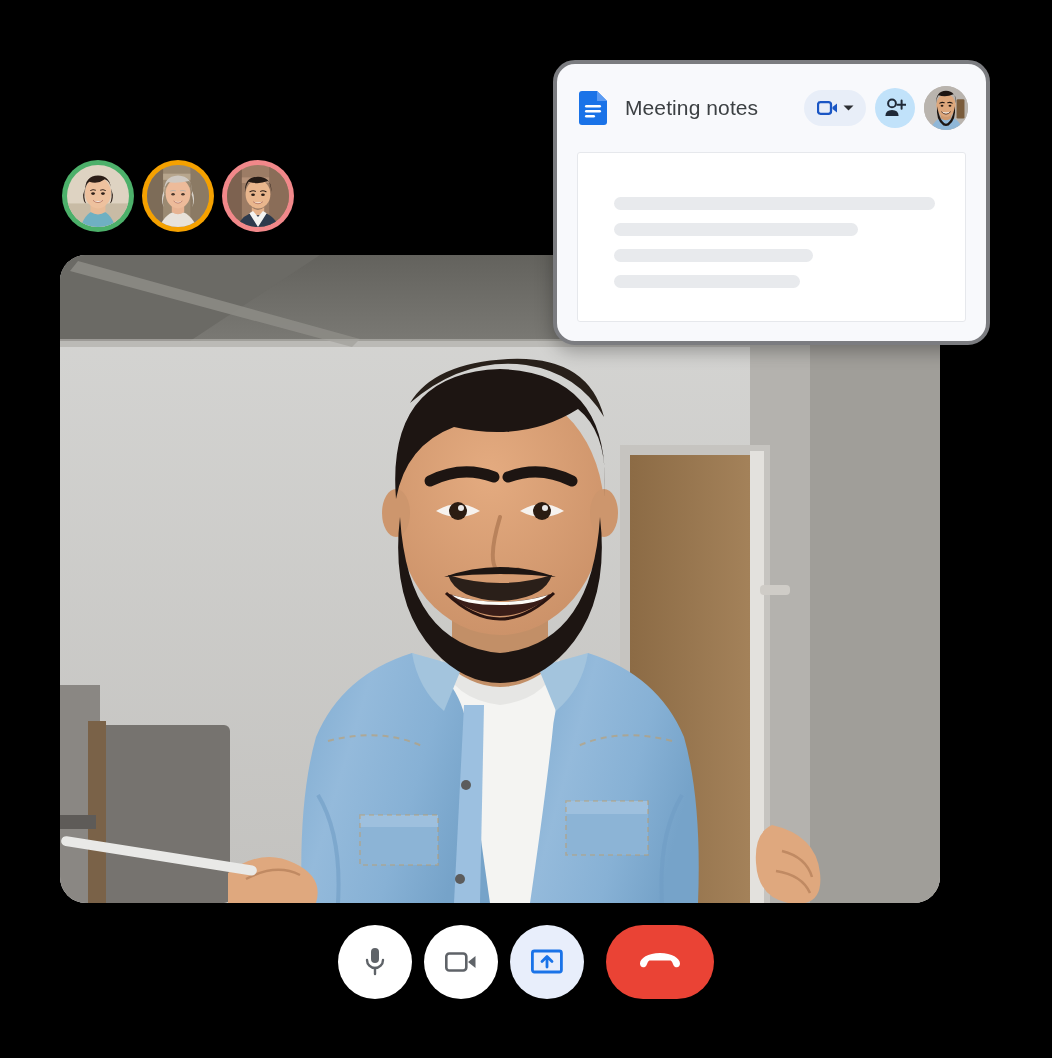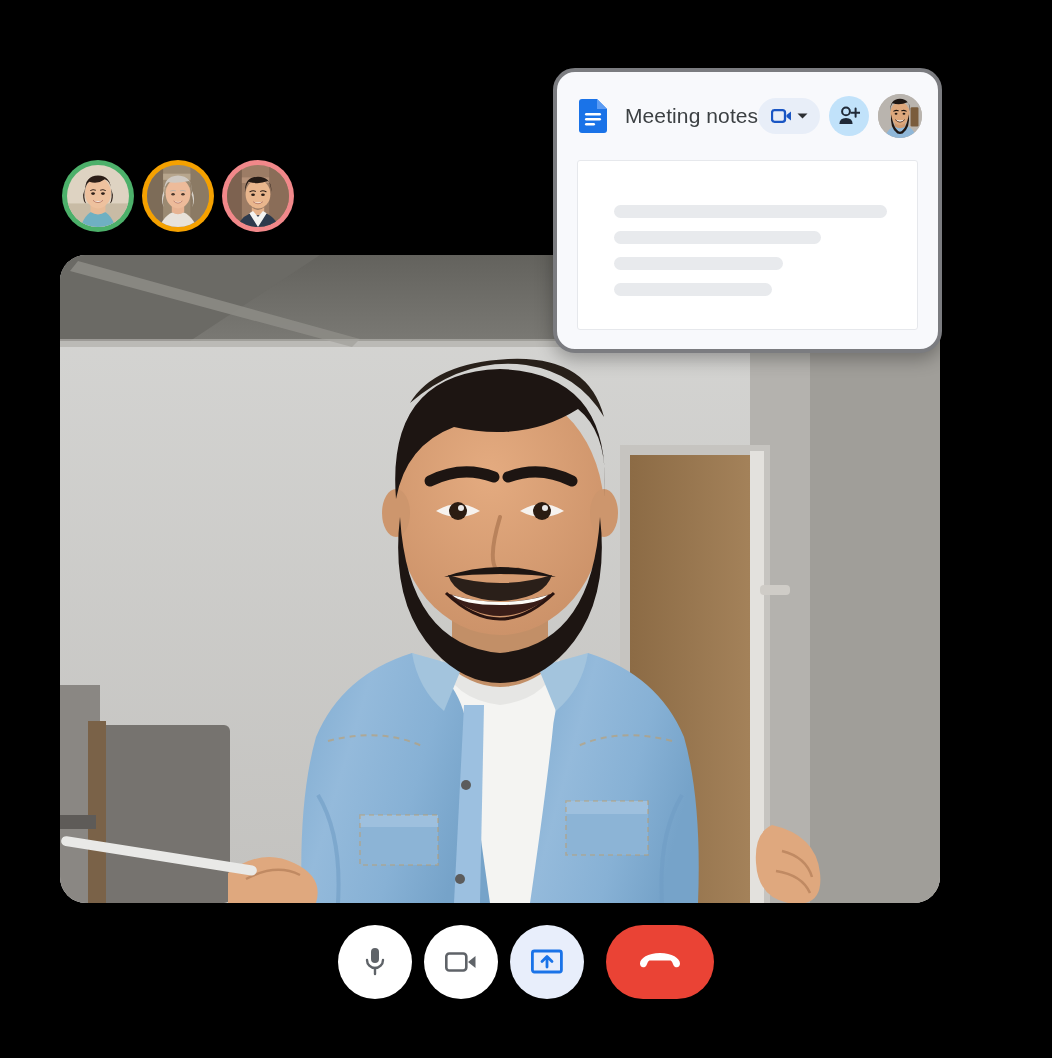--- a/index.html
+++ b/index.html
@@ -51,22 +51,22 @@
     border-radius: 26px;
     overflow: hidden;
     background: #9a9a98;
   }
   #video-svg { display: block; width: 100%; height: 100%; }
 
   
   #notes-card {
     position: absolute;
     left: 553px;
-    top: 68px;
-    width: 389px;
+    top: 60px;
+    width: 437px;
     height: 285px;
     background: #f8f9fc;
     border: 4px solid #7b7c80;
     border-radius: 22px;
     box-shadow: 0 6px 18px rgba(0,0,0,0.30);
     overflow: hidden;
   }
   #notes-header {
     height: 88px;
     display: flex;

